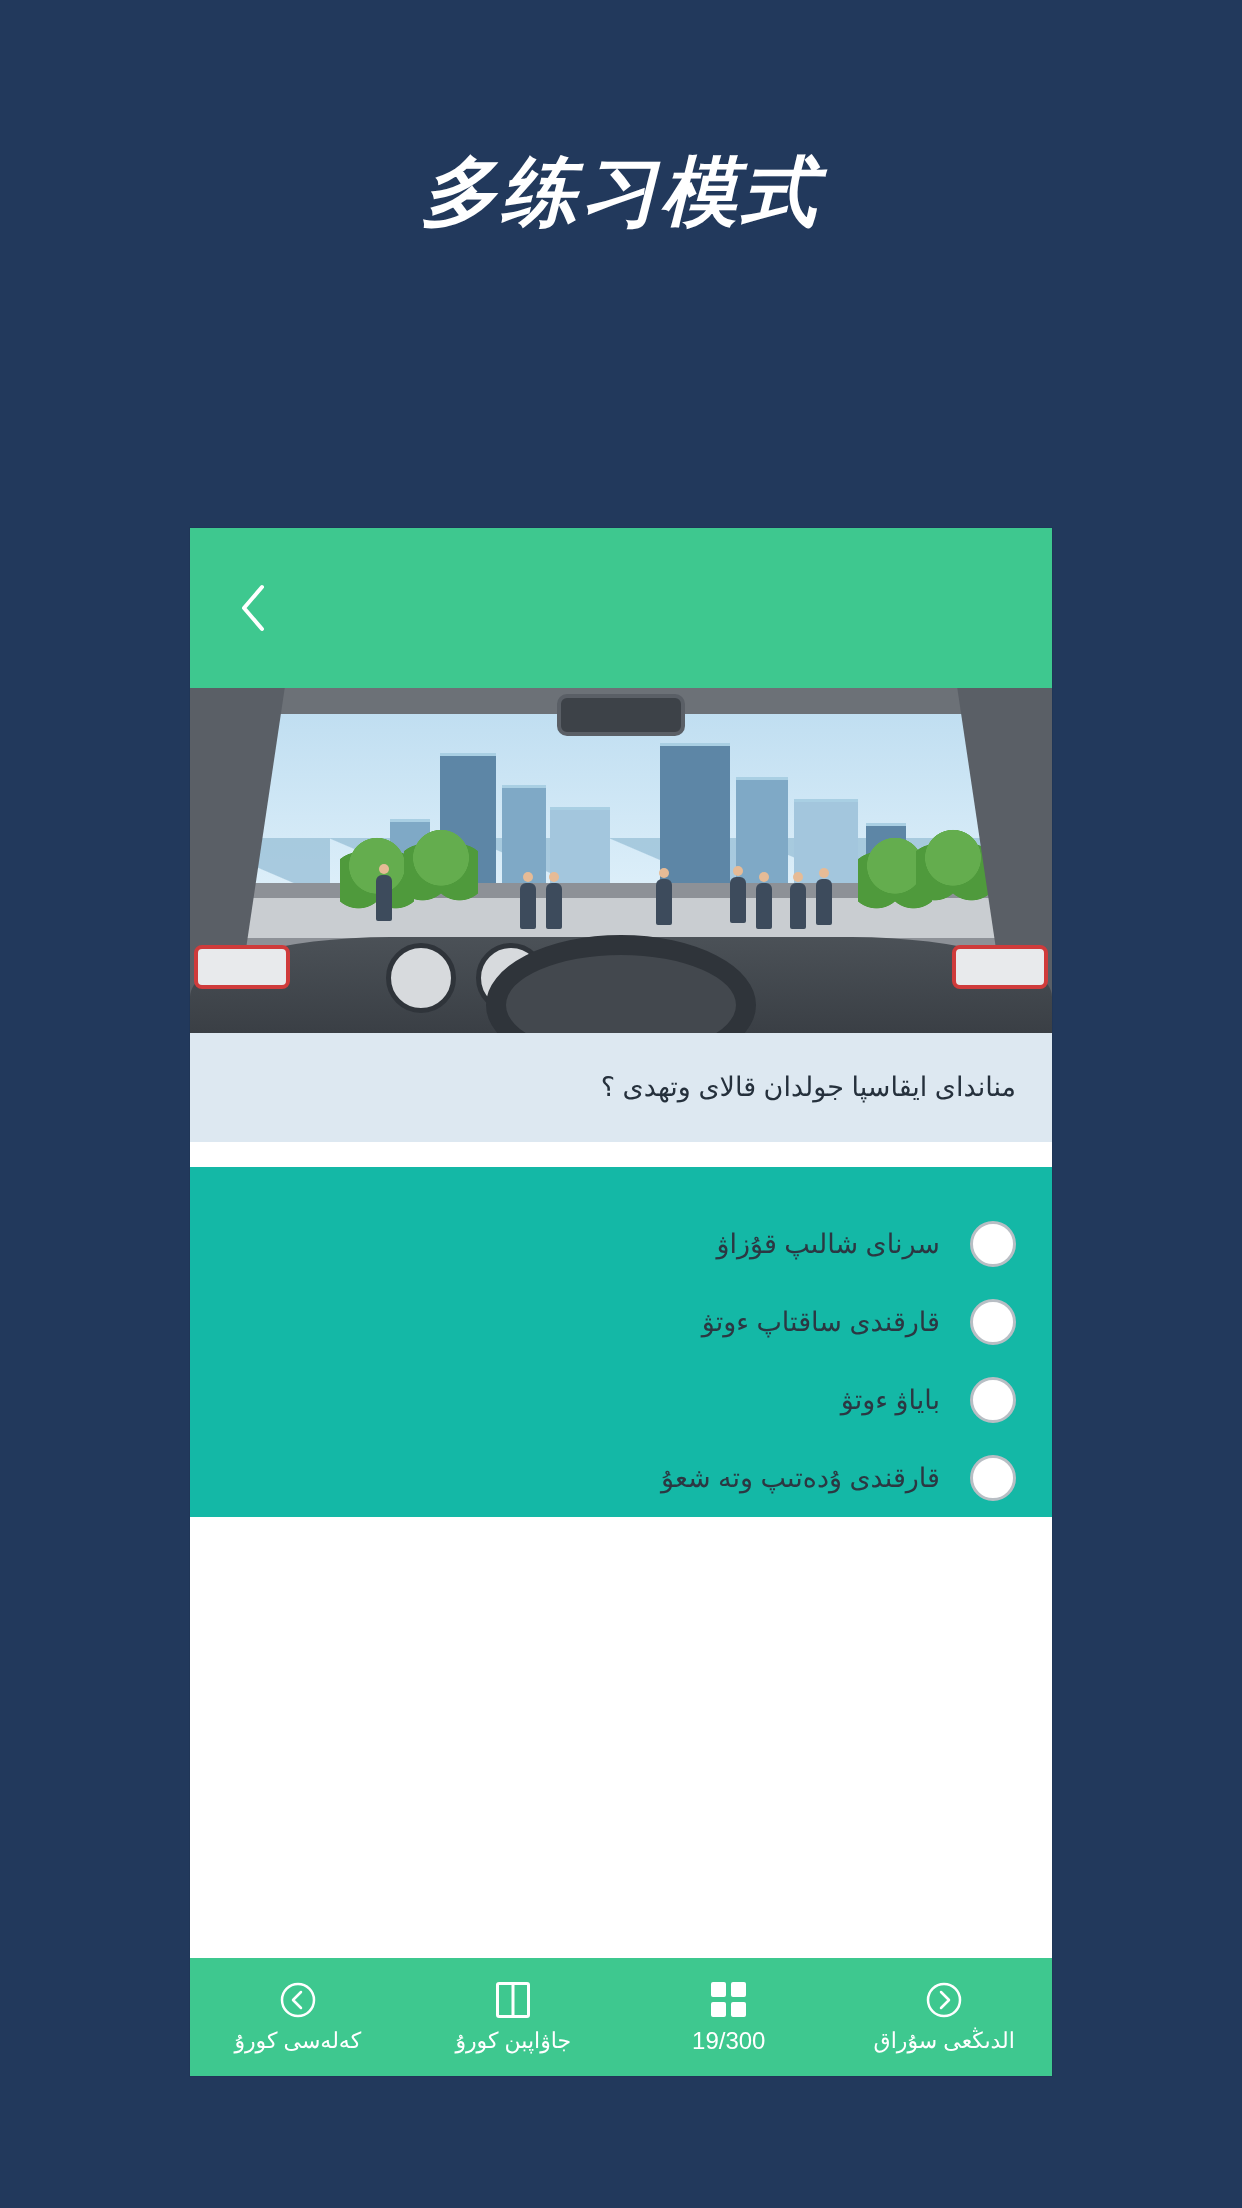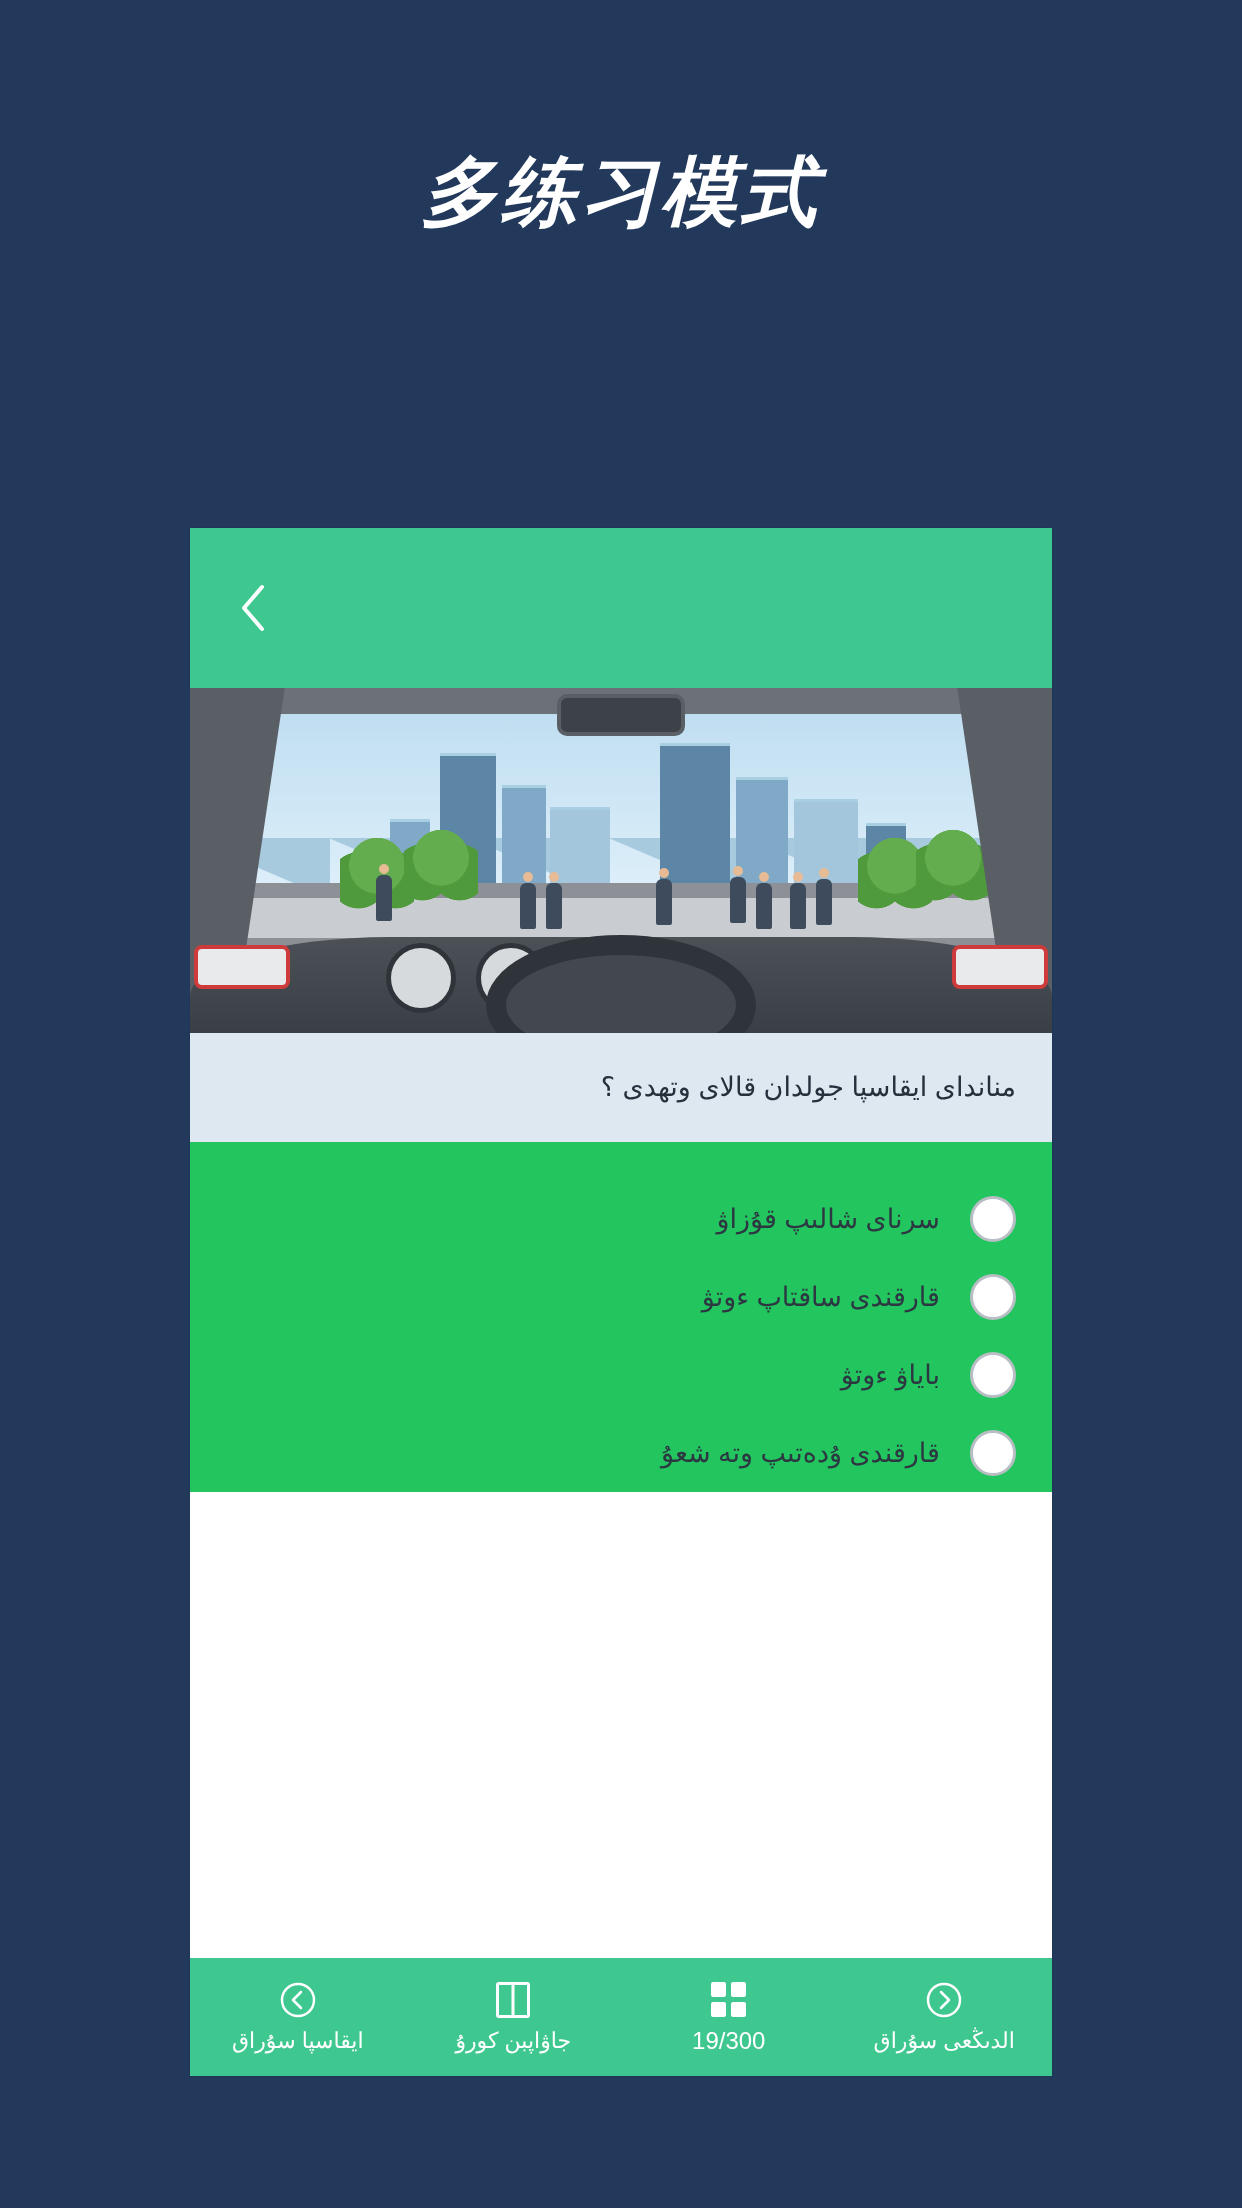--- a/index.html
+++ b/index.html
@@ -169,22 +169,23 @@
   .question-text {
     direction: rtl;
     color: #25303c;
     font-size: 27px;
     line-height: 1.5;
     text-align: right;
   }
 
   
   .options {
-    background: #22c55e;
+    background: #14b8a6;
     padding: 38px 0 0 0;
+    margin-top: 25px;
   }
   .option-row {
     display: flex;
     align-items: center;
     justify-content: flex-end;
     padding: 16px 36px;
     gap: 30px;
     cursor: pointer;
   }
   .option-label {
@@ -337,21 +338,21 @@
   <div class="filler"></div>
 
   <div class="bottom-bar">
     <div class="bb-item">
       <div class="bb-icon">
         <svg width="38" height="38" viewBox="0 0 38 38" aria-hidden="true">
           <circle cx="19" cy="19" r="16" fill="none" stroke="#ffffff" stroke-width="2.5"></circle>
           <polyline points="22,11 14,19 22,27" fill="none" stroke="#ffffff" stroke-width="2.5" stroke-linecap="round" stroke-linejoin="round"></polyline>
         </svg>
       </div>
-      <div class="bb-label">ایقاسپا سۇراق</div>
+      <div class="bb-label">كەلەسى كورۇ</div>
     </div>
 
     <div class="bb-item">
       <div class="bb-icon">
         <div class="book-icon"></div>
       </div>
       <div class="bb-label">جاۋاپبن كورۇ</div>
     </div>
 
     <div class="bb-item">

